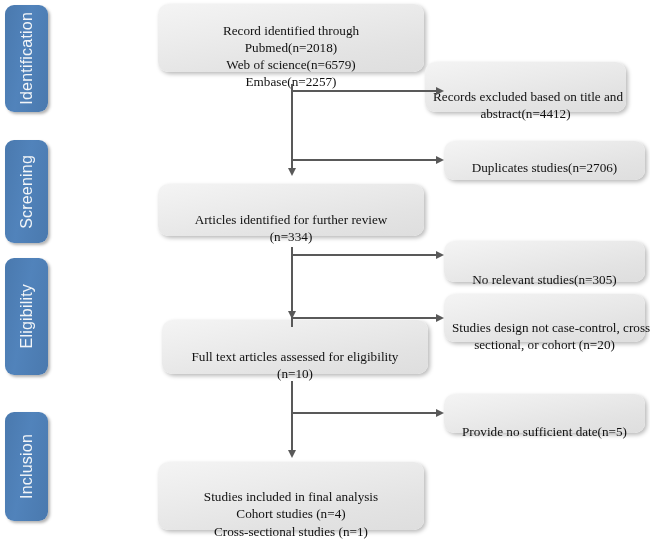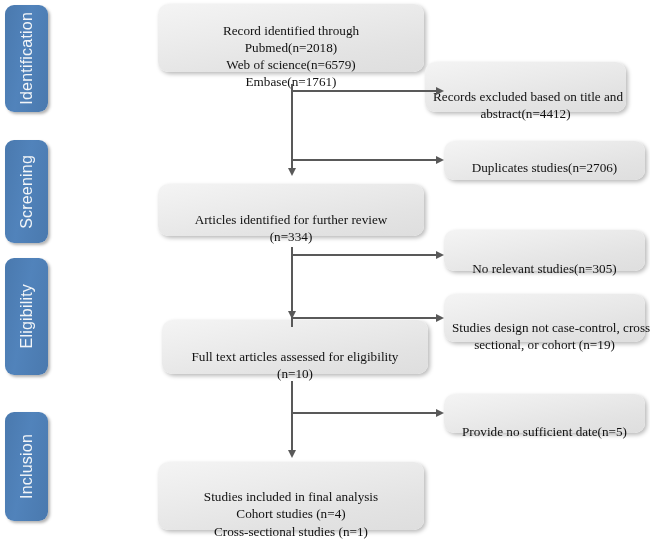--- a/index.html
+++ b/index.html
@@ -99,21 +99,21 @@
   </div>
   <div class="stage" style="top:412px; height:109px;">
     <span>Inclusion</span>
   </div>
 
   <div class="box" style="left:158px; top:4px; width:266px; height:68px;">
     <div class="txt">
       <div>Record identified through</div>
       <div>Pubmed(n=2018)</div>
       <div>Web of science(n=6579)</div>
-      <div>Embase(n=1761)</div>
+      <div>Embase(n=2257)</div>
     </div>
   </div>
 
   <div class="box" style="left:158px; top:184px; width:266px; height:52px;">
     <div class="txt">
       <div>Articles identified for further review</div>
       <div>(n=334)</div>
     </div>
   </div>
 
@@ -138,30 +138,30 @@
       <div>abstract(n=4412)</div>
     </div>
   </div>
 
   <div class="box" style="left:444px; top:141px; width:201px; height:39px;align-items:flex-end;">
     <div class="txt">
       <div>Duplicates studies(n=2706)</div>
     </div>
   </div>
 
-  <div class="box" style="left:444px; top:230px; width:201px; height:41px;">
+  <div class="box" style="left:444px; top:241px; width:201px; height:41px;">
     <div class="txt">
       <div>No relevant studies(n=305)</div>
     </div>
   </div>
 
   <div class="box" style="left:444px; top:294px; width:201px; height:48px;">
     <div class="txt">
       <div>Studies design not case-control, cross-</div>
-      <div>sectional, or cohort (n=19)</div>
+      <div>sectional, or cohort (n=20)</div>
     </div>
   </div>
 
   <div class="box" style="left:444px; top:394px; width:201px; height:39px;">
     <div class="txt">
       <div>Provide no sufficient date(n=5)</div>
     </div>
   </div>
 
   <div class="vline" style="left:291px; top:84px; height:84px;"></div>

